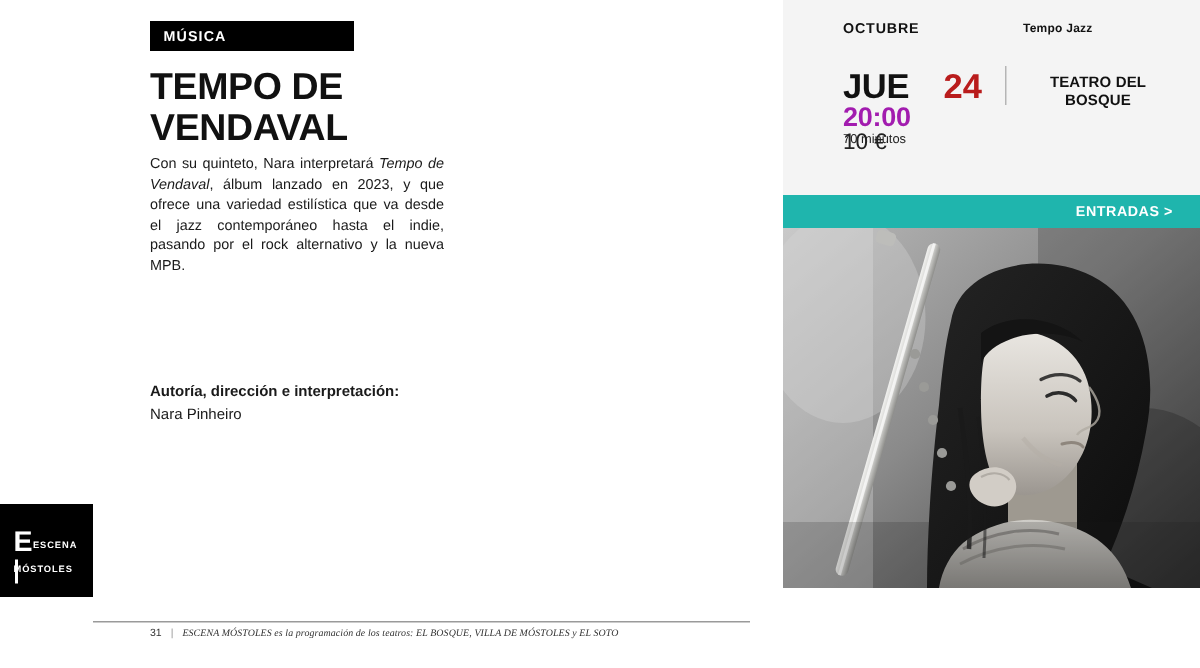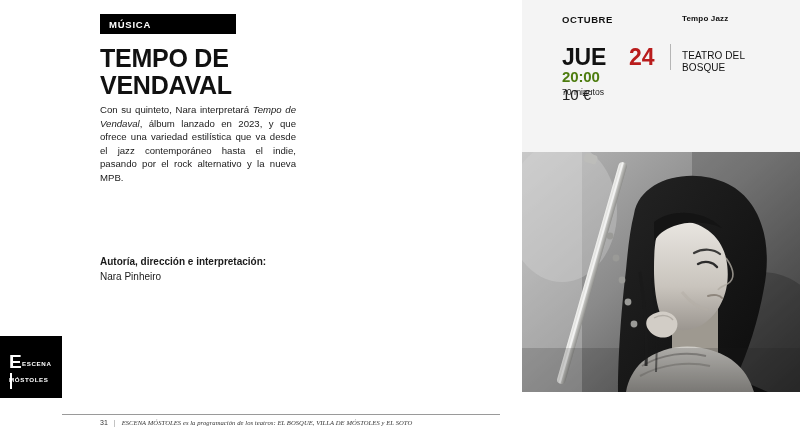--- a/index.html
+++ b/index.html
@@ -191,46 +191,47 @@
     letter-spacing: -0.01em;
   }
   .day-num {
     font-size: 23px;
     font-weight: bold;
     color: #b91c1c;
   }
   .time {
     position: absolute;
     left: 40px; top: 68px;
-    font-size: 15px;
-    font-weight: bold;
-    color: #4d7c0f;
+    font-size: 18px;
+    font-weight: bold;
+    color: #a21caf;
     letter-spacing: -0.01em;
   }
   .duration {
     position: absolute;
     left: 40px; top: 87px;
     font-size: 8.6px;
     color: #222222;
   }
   .price {
     position: absolute;
     left: 40px; top: 86px;
     font-size: 15px;
     color: #222222;
   }
   .venue {
     position: absolute;
     left: 160px; top: 50px;
     width: 100px;
     font-size: 10px;
-    font-weight: normal;
+    font-weight: bold;
     line-height: 1.22;
     color: #111111;
     letter-spacing: 0.01em;
+    text-align: center;
   }
   .divider-vert {
     position: absolute;
     left: 148px; top: 44px;
     width: 0.8px; height: 26px;
     background: #b5b5b5;
   }
 
   .tickets-bar {
     position: absolute;
@@ -300,20 +301,21 @@
       <div class="date-line">
         <span class="day-name">JUE</span>
         <span class="day-num">24</span>
       </div>
       <div class="time">20:00</div>
       <div class="duration">70 minutos</div>
       <div class="price">10 €</div>
       <div class="venue">TEATRO DEL BOSQUE</div>
     </div>
 
+    <div class="tickets-bar">ENTRADAS &gt;</div>
 
     <div class="photo">
       <svg width="278" height="240" viewBox="0 0 278 240" xmlns="http://www.w3.org/2000/svg">
         <defs>
           <linearGradient id="bgGrad" x1="0" y1="0" x2="1" y2="1">
             <stop offset="0%" stop-color="#b9b9b9"></stop>
             <stop offset="45%" stop-color="#8a8a8a"></stop>
             <stop offset="100%" stop-color="#3a3a3a"></stop>
           </linearGradient>
           <linearGradient id="skinGrad" x1="0" y1="0" x2="0" y2="1">

